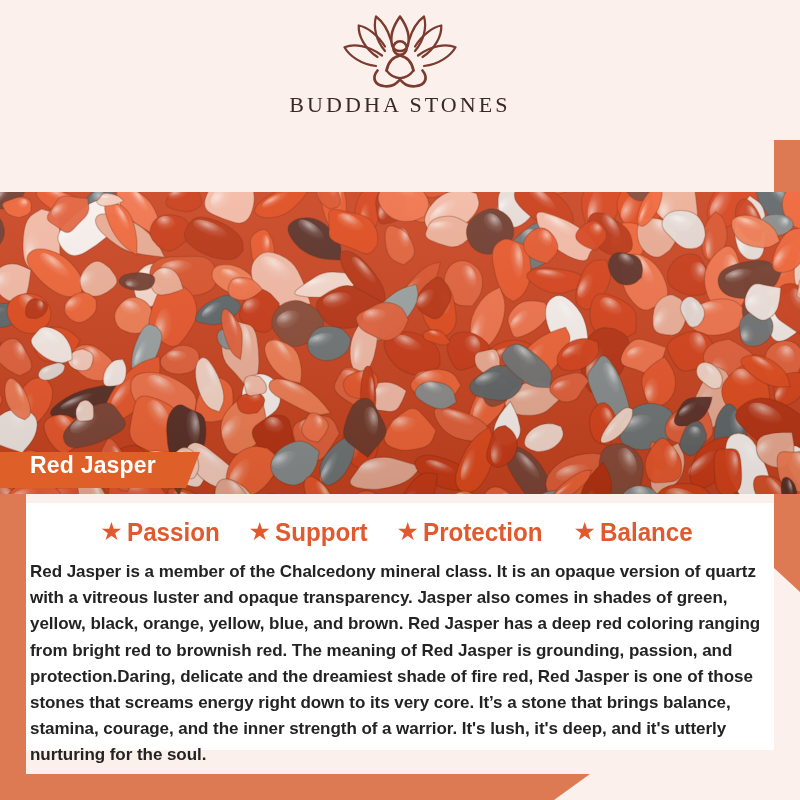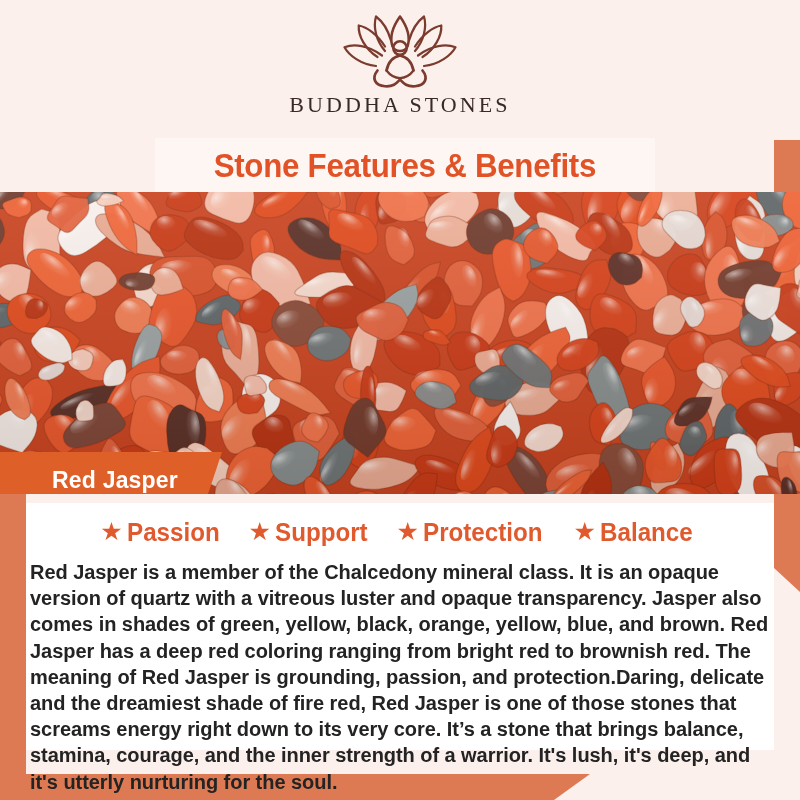--- a/index.html
+++ b/index.html
@@ -127,25 +127,25 @@
     width: 800px;
     height: 302px;
     display: block;
   }
 
   
   .stone-label {
     position: absolute;
     left: 0;
     top: 452px;
-    height: 42px;
-    padding: 0 44px 0 52px;
+    height: 36px;
+    padding: 0 44px 0 30px;
     background: #de5f27;
     display: flex;
-    align-items: flex-end;
+    align-items: flex-start;
     clip-path: polygon(0 0, 100% 0, calc(100% - 14px) 100%, 0 100%);
   }
   .stone-label-text {
     font-family: "Liberation Sans", sans-serif;
     font-weight: bold;
     font-size: 23px;
     color: #ffffff;
     letter-spacing: 0.2px;
     white-space: nowrap;
   }
@@ -194,21 +194,21 @@
   }
 
   
   .description {
     position: absolute;
     left: 4px;
     top: 56px;
     width: 744px;
     font-family: "Liberation Sans", sans-serif;
     font-weight: bold;
-    font-size: 20px;
+    font-size: 17px;
     line-height: 26.2px;
     color: #232323;
     text-align: left;
     letter-spacing: -0.05px;
   }
 </style>
 </head>
 <body>
 
 <div class="poster">
@@ -242,23 +242,20 @@
         <path d="M100 58 C110 60 116 68 118 78" stroke-width="3.6"></path>
 
         <path d="M70 78 C62 88 66 98 80 99 C92 100 96 94 100 90 C104 94 108 100 120 99 C134 98 138 88 130 78" stroke-width="3.6"></path>
 
         <path d="M82 78 C88 86 94 88 100 88 C106 88 112 86 118 78" stroke-width="3"></path>
       </g>
     </svg>
     <div class="brand-name">BUDDHA STONES</div>
   </div>
 
-  <div class="title-banner">
-    <div class="title-text">Stone Features &amp; Benefits</div>
-  </div>
 
   <div class="hero-photo">
     <svg class="hero-canvas" viewBox="0 0 800 302" preserveAspectRatio="none" aria-hidden="true">
       <defs>
         <radialGradient id="gl" cx="35%" cy="28%" r="70%">
           <stop offset="0%" stop-color="#ffffff" stop-opacity="0.55"></stop>
           <stop offset="55%" stop-color="#ffffff" stop-opacity="0.12"></stop>
           <stop offset="100%" stop-color="#ffffff" stop-opacity="0"></stop>
         </radialGradient>
         <linearGradient id="shade" x1="0" y1="0" x2="0" y2="1">

